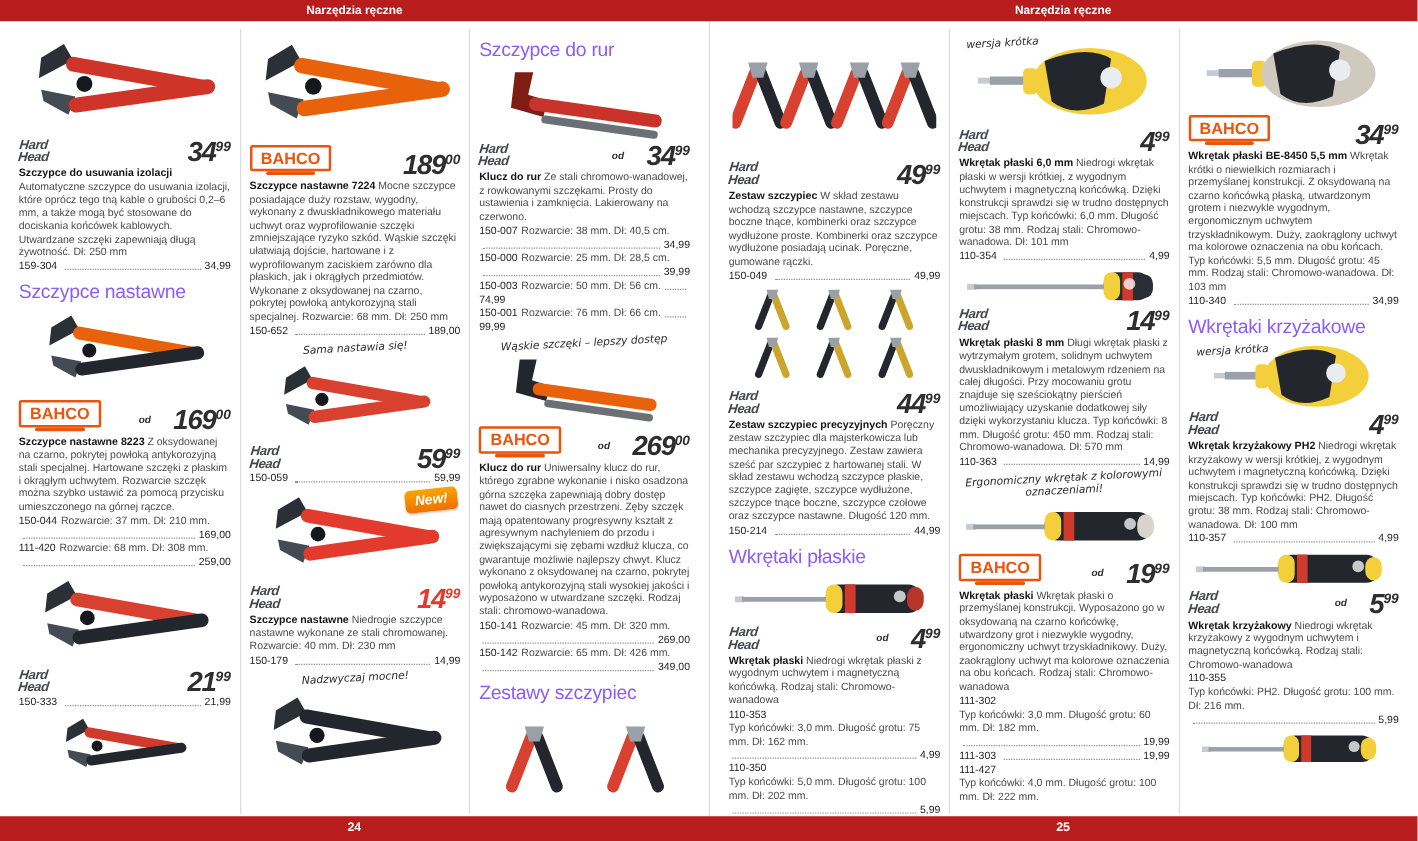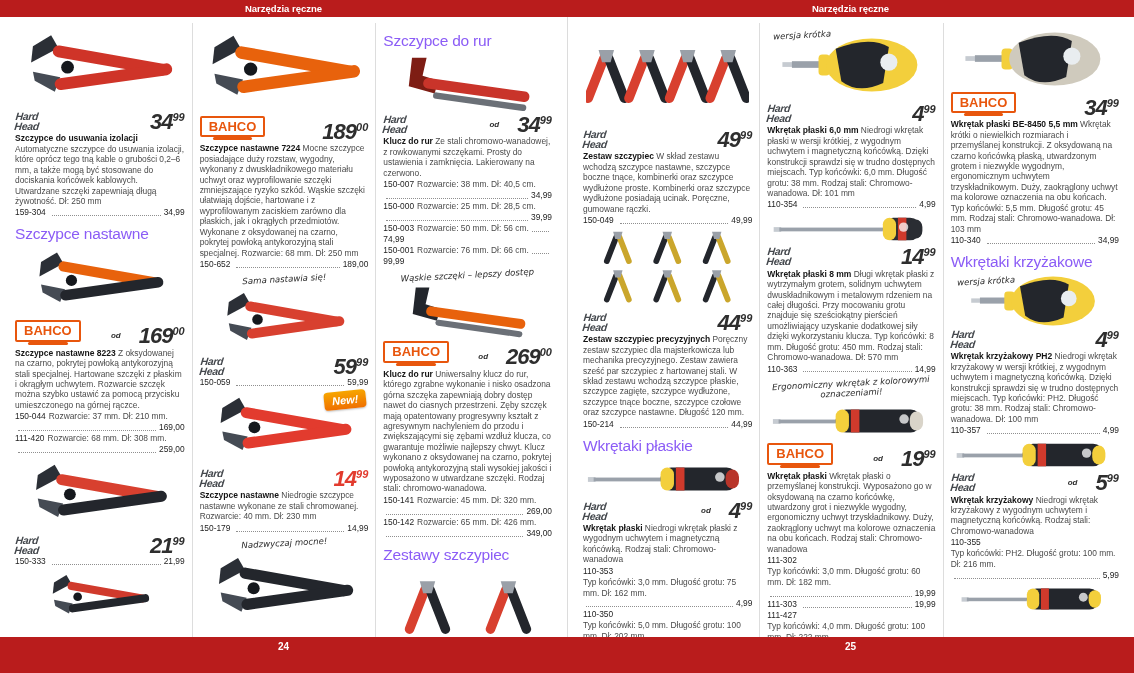--- a/index.html
+++ b/index.html
@@ -1,21 +1,21 @@
 <!DOCTYPE html>
 <html><head>
 <meta charset="utf-8">
 <style>
   *{margin:0;padding:0;box-sizing:border-box}
   html,body{width:1134px;height:673px}
   body{font-family:"Liberation Sans",sans-serif;background:#fff;color:#3c3c3c;position:relative;overflow:hidden}
 
   .bar{position:absolute;left:0;width:100%;background:#b91c1c;display:flex;z-index:5}
   .bar.top{top:0;height:17px}
-  .bar.bottom{bottom:0;height:36px}
+  .bar.bottom{bottom:0;height:20px}
   .bar span{flex:1;text-align:center;color:#fff;font-weight:bold;font-size:9.5px;line-height:17px}
   .bar.bottom span{font-size:10px;line-height:20px}
 
   #content{position:absolute;top:17px;bottom:20px;left:0;right:0;display:flex}
   .page{width:567px;height:100%;padding:6px 8px 2px;display:grid;grid-template-columns:1fr 1fr 1fr}
   .page.right{border-left:1px solid #dcdcdc}
   .col{padding:2px 7px;overflow:hidden}
   .col+.col{border-left:1px solid #ddd}
 
   .section{font-size:15.5px;font-weight:normal;color:#8b5cf6;margin:7px 0 3px;letter-spacing:-0.2px}

